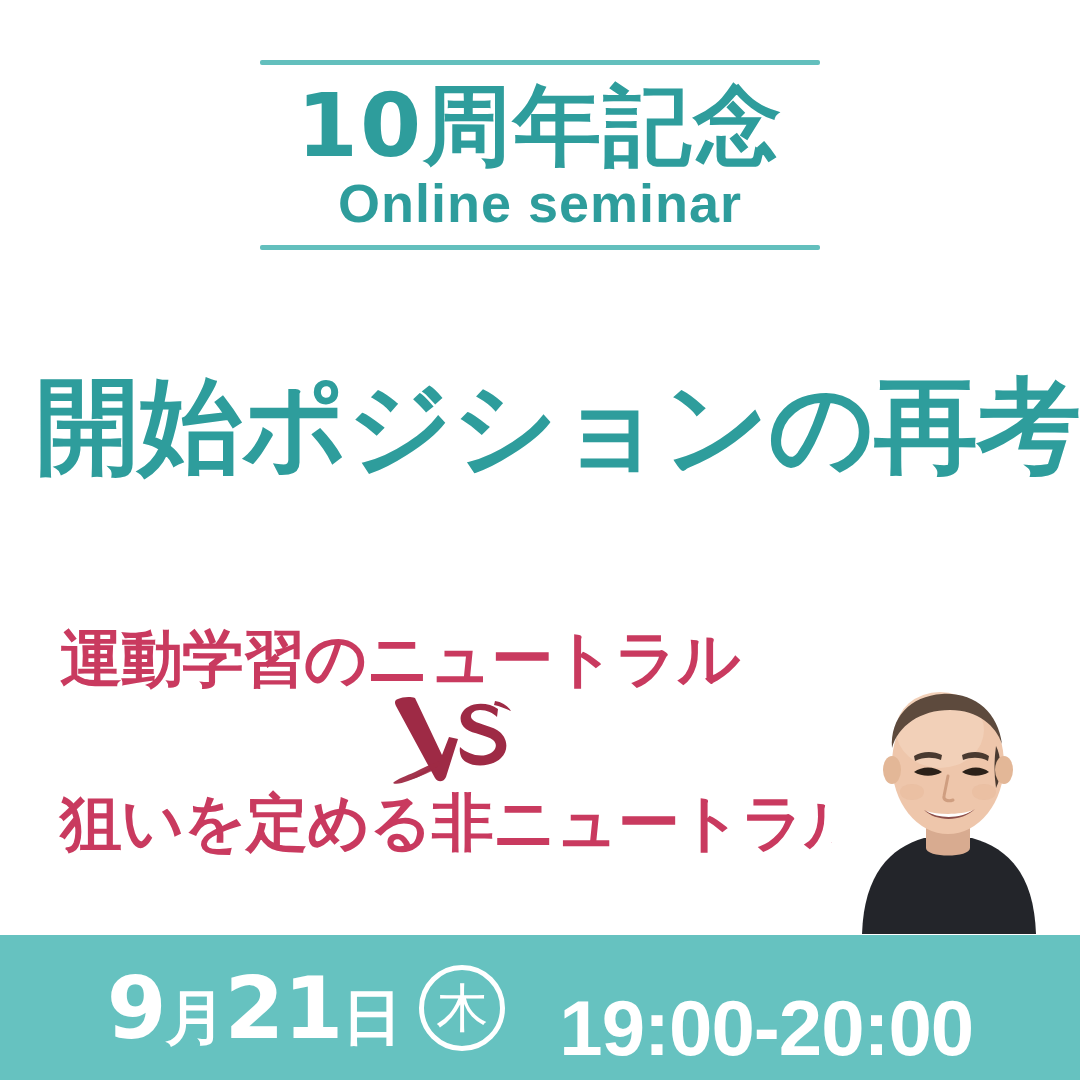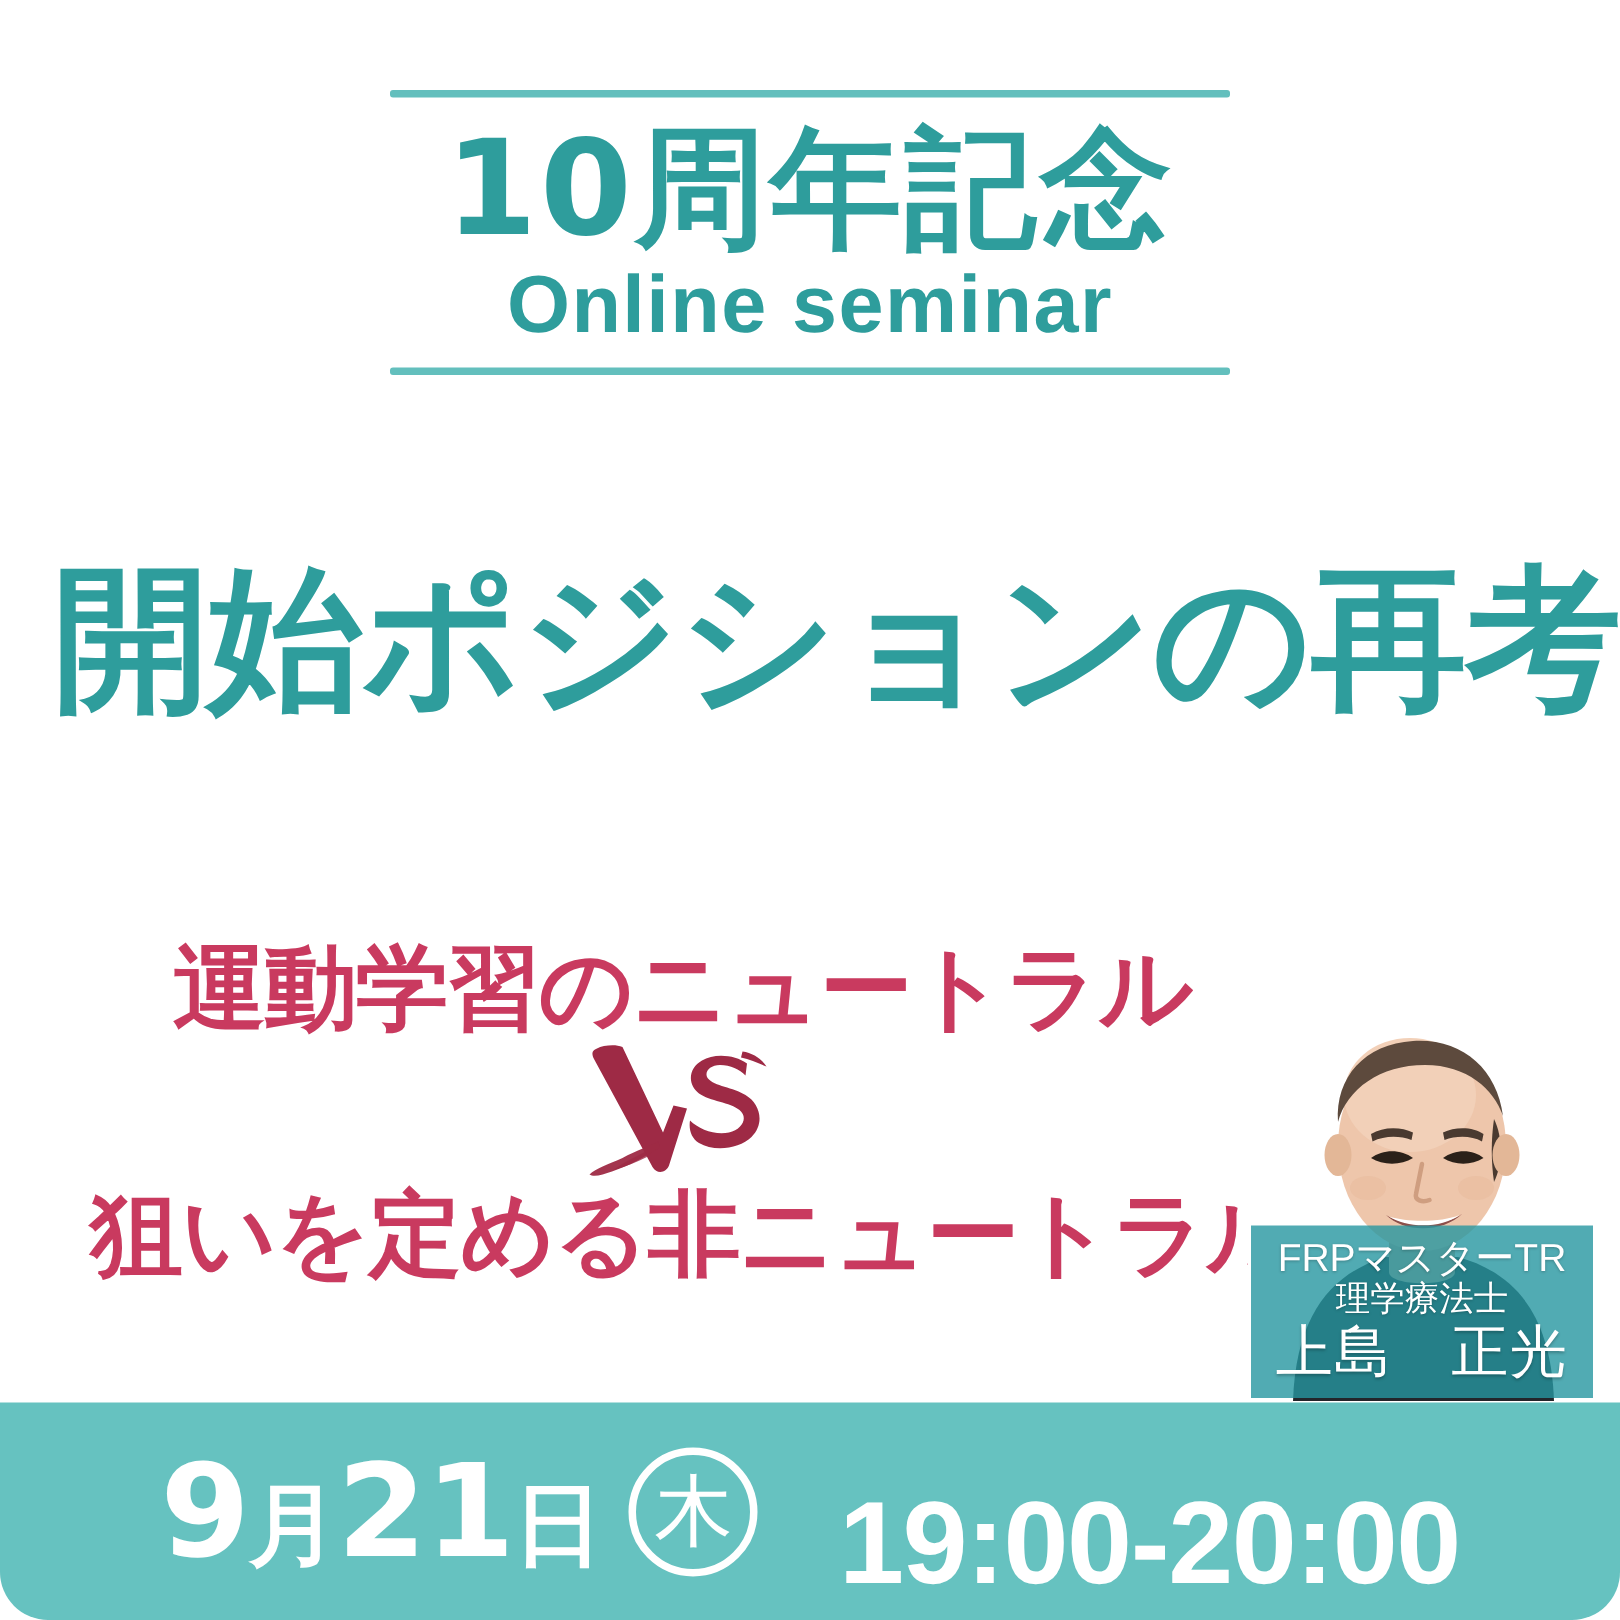--- a/index.html
+++ b/index.html
@@ -12,21 +12,20 @@
     background: #ffffff;
     font-family: "Liberation Sans", "DejaVu Sans", sans-serif;
     overflow: hidden;
   }
   #poster {
     position: relative;
     width: 1080px;
     height: 1080px;
     background: #ffffff;
     overflow: hidden;
-    border-radius: 32px;
   }
 
   
   .header-block {
     position: absolute;
     left: 0;
     top: 60px;
     width: 1080px;
     text-align: center;
   }
@@ -74,21 +73,21 @@
     font-family: "DejaVu Sans", "Liberation Sans", sans-serif;
     white-space: nowrap;
   }
 
   
   .vs-section {
     position: absolute;
     left: 60px;
     top: 625px;
     width: 790px;
-    text-align: center;
+    text-align: left;
   }
   .vs-line {
     font-size: 62px;
     line-height: 1.1;
     font-weight: 700;
     color: #c93a5f;
     letter-spacing: -1px;
     font-family: "DejaVu Sans", "Liberation Sans", sans-serif;
     white-space: nowrap;
   }
@@ -284,25 +283,20 @@
         <path d="M116 124 L112 144 C111 148 116 150 121 148" fill="none" stroke="#cf9e80" stroke-width="3" stroke-linecap="round"></path>
 
         <path d="M92 158 C104 170 130 170 143 157 C132 166 104 166 92 158 Z" fill="#8c4f4a"></path>
         <path d="M94 159 C106 167 129 167 141 158 C129 163 106 163 94 159 Z" fill="#ffffff"></path>
 
         <ellipse cx="80" cy="140" rx="12" ry="8" fill="#e8b99b" opacity="0.5"></ellipse>
         <ellipse cx="152" cy="140" rx="12" ry="8" fill="#e8b99b" opacity="0.5"></ellipse>
       </svg>
     </div>
 
-    <div class="badge">
-      <div class="badge-role">FRPマスターTR</div>
-      <div class="badge-license">理学療法士</div>
-      <div class="badge-name">上島　正光</div>
-    </div>
   </div>
 
   <div class="footer-bar">
     <div class="date-group">
       <div class="date-text">
         <span class="date-num">9</span>
           <span class="date-kanji">月</span>
           <span class="date-num">21</span>
           <span class="date-kanji">日</span>
       </div>

